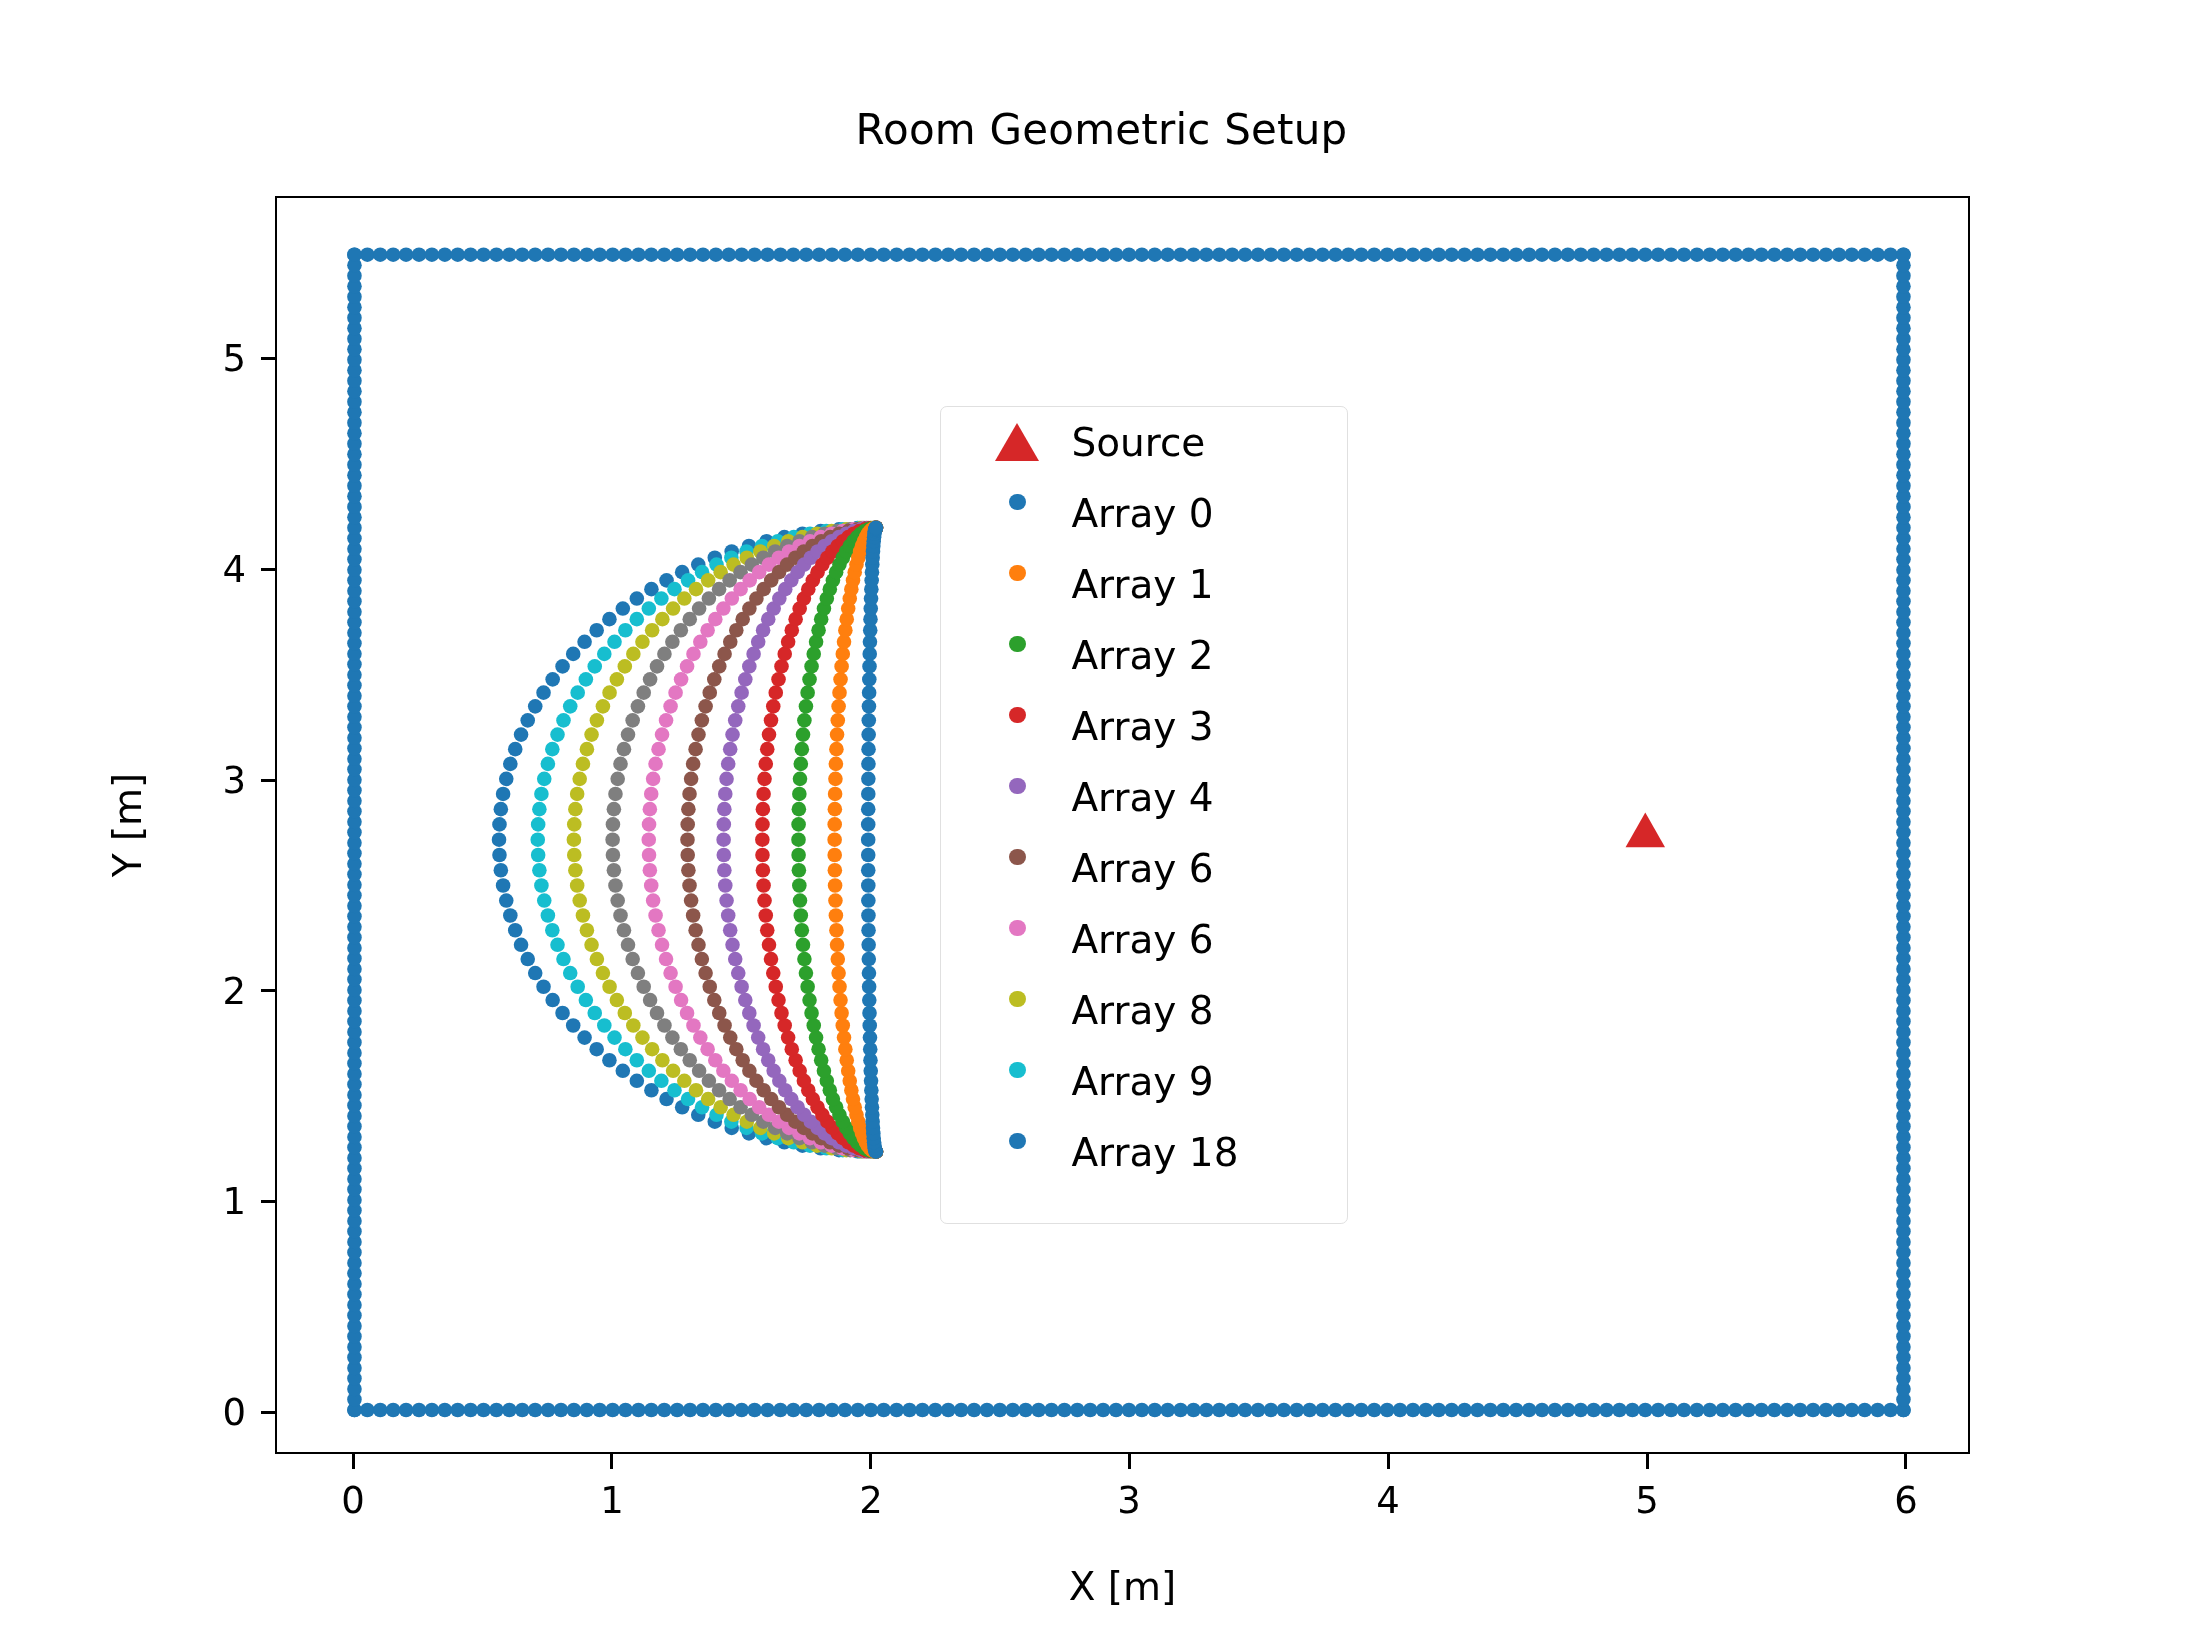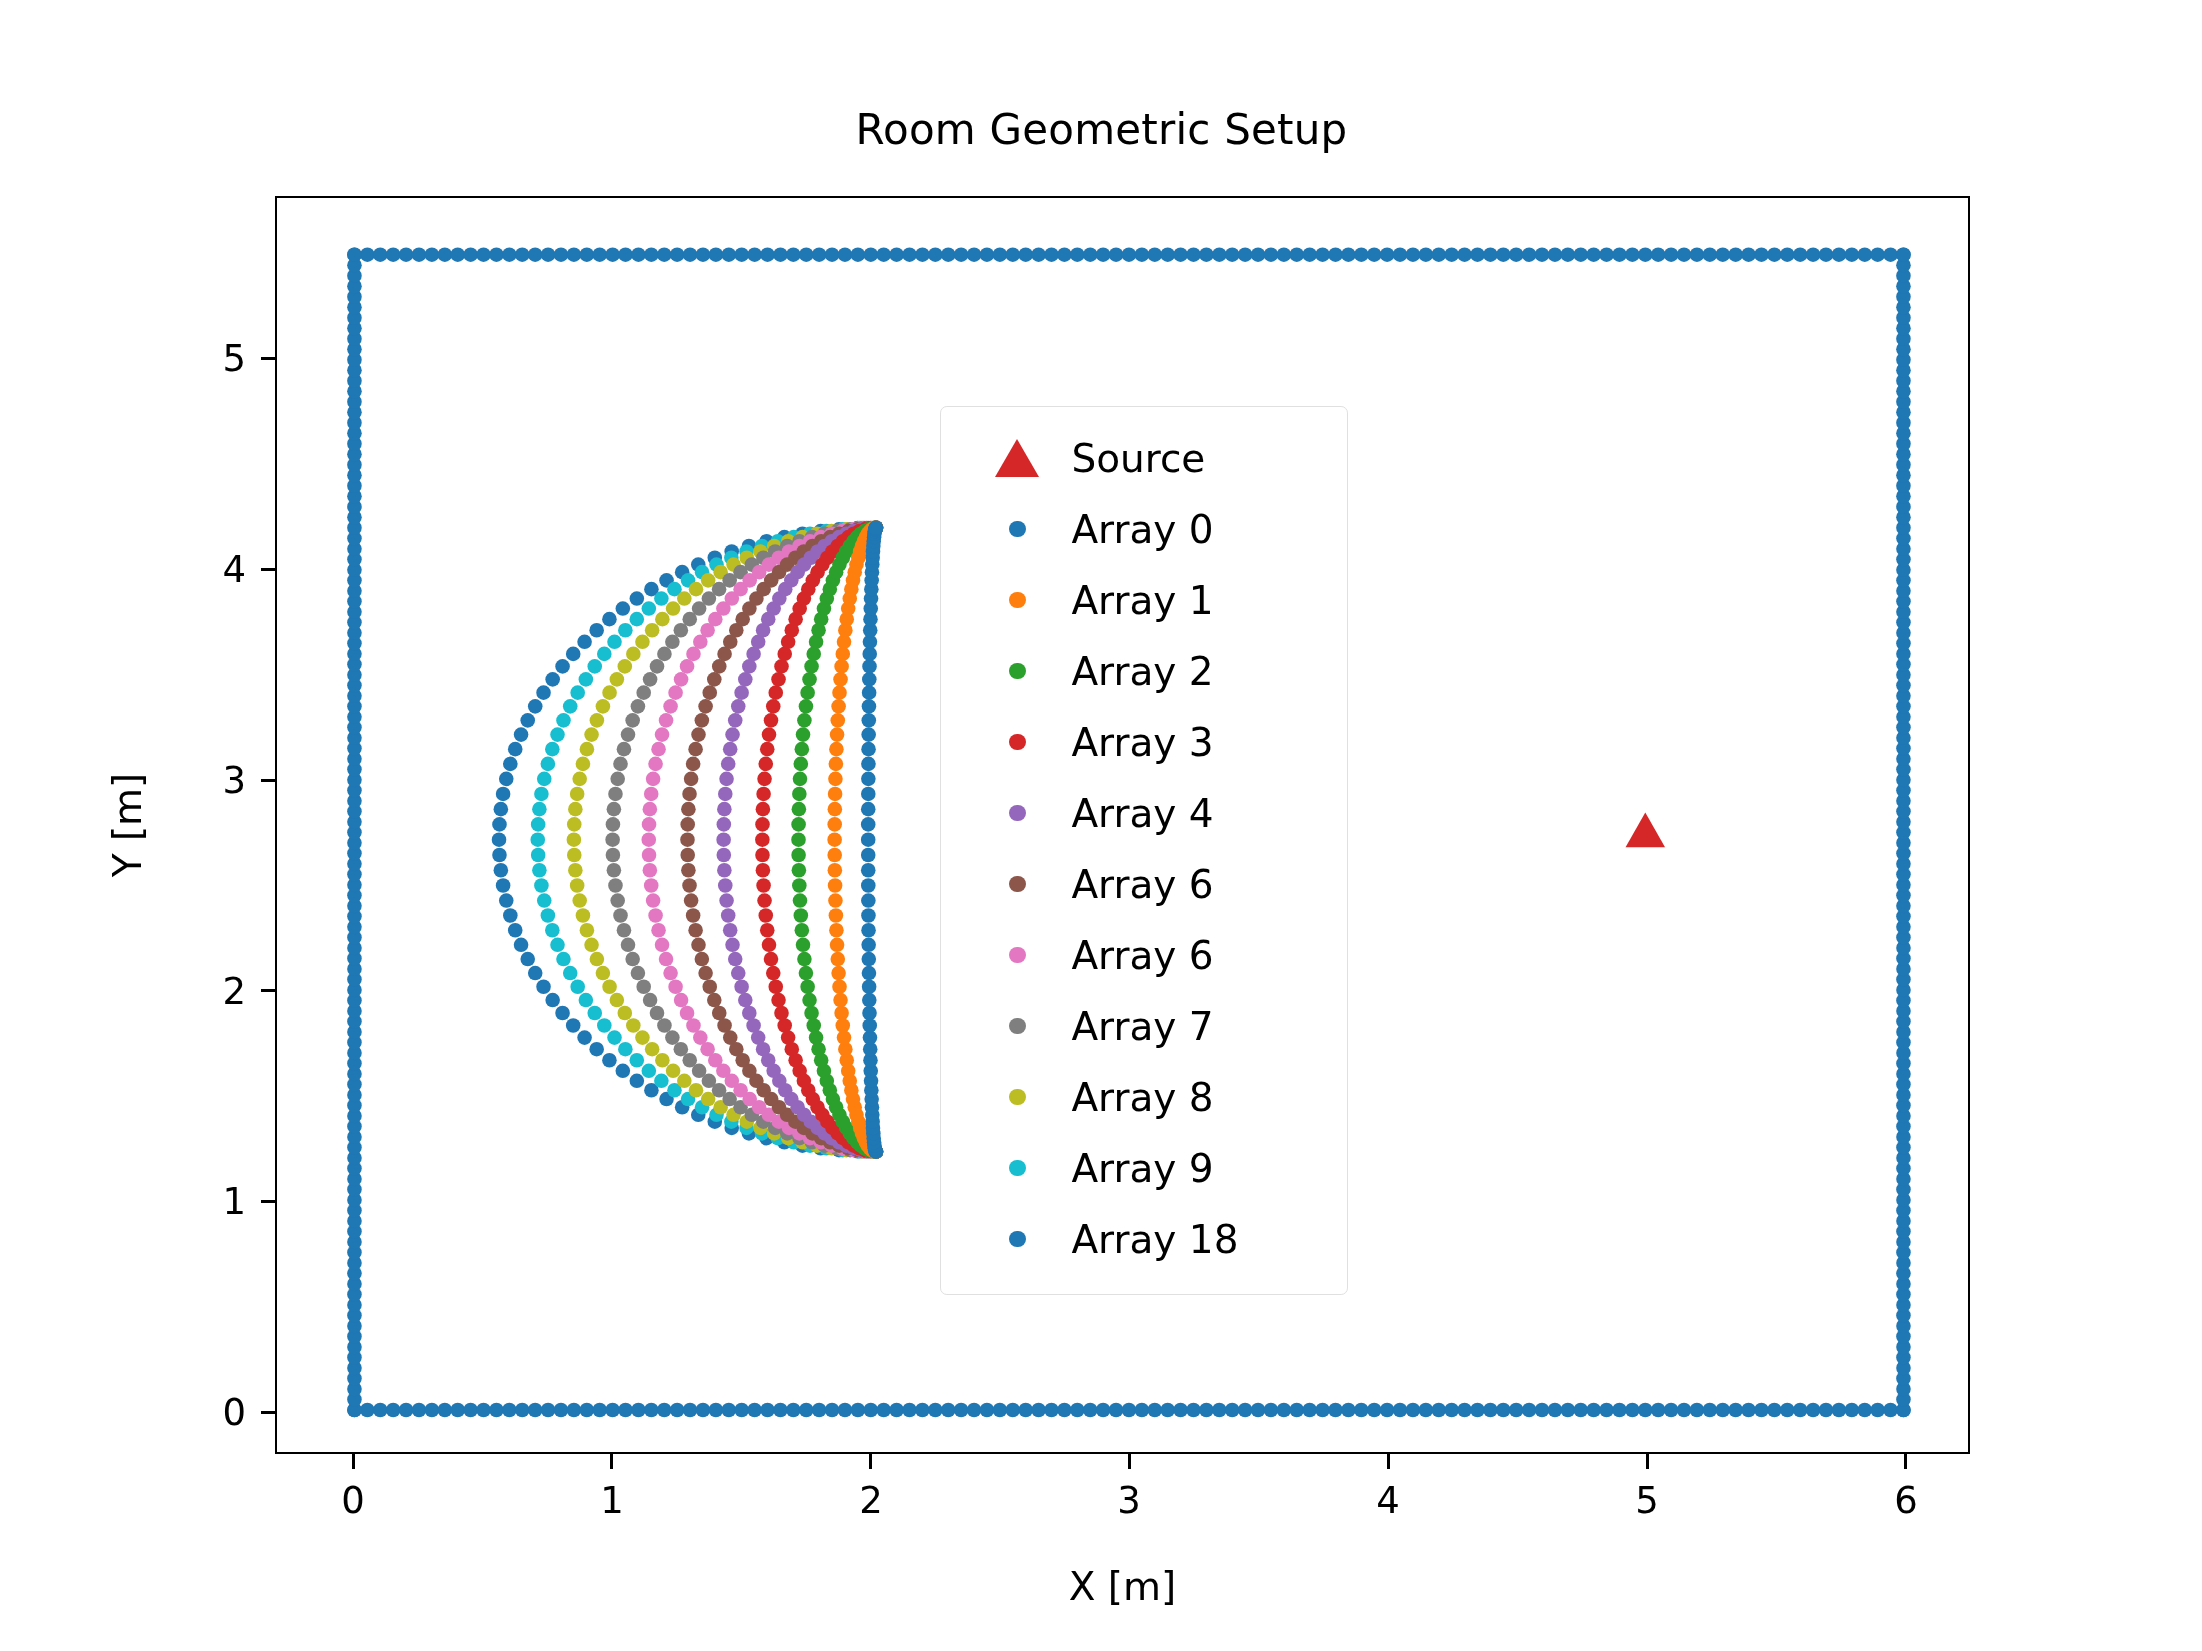--- a/index.html
+++ b/index.html
@@ -43,21 +43,21 @@
   }
 
   
   #legend{
     position:absolute;left:940px;top:406px;width:408px;
     background:#ffffff;border:1.4px solid #e0e0e0;border-radius:6.9px;
     box-sizing:border-box;padding:15.5px 22.4px 19px 22.4px;
     box-shadow:0 0 0 0 rgba(0,0,0,0);
   }
   .legend-row{
-    display:flex;align-items:center;height:71px;
+    display:flex;align-items:flex-start;height:71px;
   }
   .legend-handle{
     width:108px;flex:0 0 108px;display:flex;align-items:center;justify-content:center;
   }
   .legend-label{
     font-size:39px;color:#000000;white-space:nowrap;line-height:1;
   }
   .lg-dot{border-radius:50%;}
   .lg-tri{width:0;height:0;border-left:22.4px solid transparent;border-right:22.4px solid transparent;}
 </style>
@@ -1355,26 +1355,20 @@
         <span class="legend-label">Array 6</span>
       </div>
       <div class="legend-row">
         <span class="legend-handle">
           <span class="lg-dot" style="width: 16.3px; height: 16.3px; background: rgb(227, 119, 194);"></span>
         </span>
         <span class="legend-label">Array 6</span>
       </div>
       <div class="legend-row">
         <span class="legend-handle">
-          <span class="lg-dot" style="width: 16.3px; height: 16.3px; background: rgb(127, 127, 127);"></span>
-        </span>
-        <span class="legend-label">Array 7</span>
-      </div>
-      <div class="legend-row">
-        <span class="legend-handle">
           <span class="lg-dot" style="width: 16.3px; height: 16.3px; background: rgb(188, 189, 34);"></span>
         </span>
         <span class="legend-label">Array 8</span>
       </div>
       <div class="legend-row">
         <span class="legend-handle">
           <span class="lg-dot" style="width: 16.3px; height: 16.3px; background: rgb(23, 190, 207);"></span>
         </span>
         <span class="legend-label">Array 9</span>
       </div>

